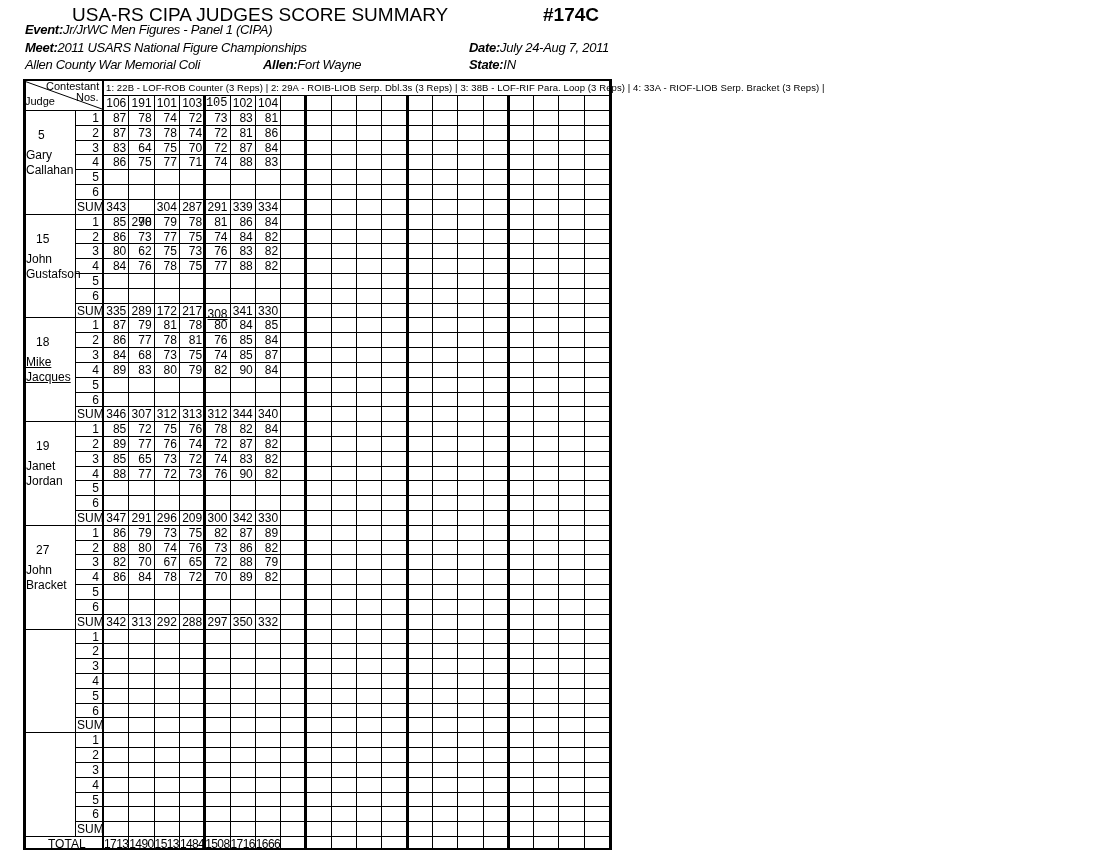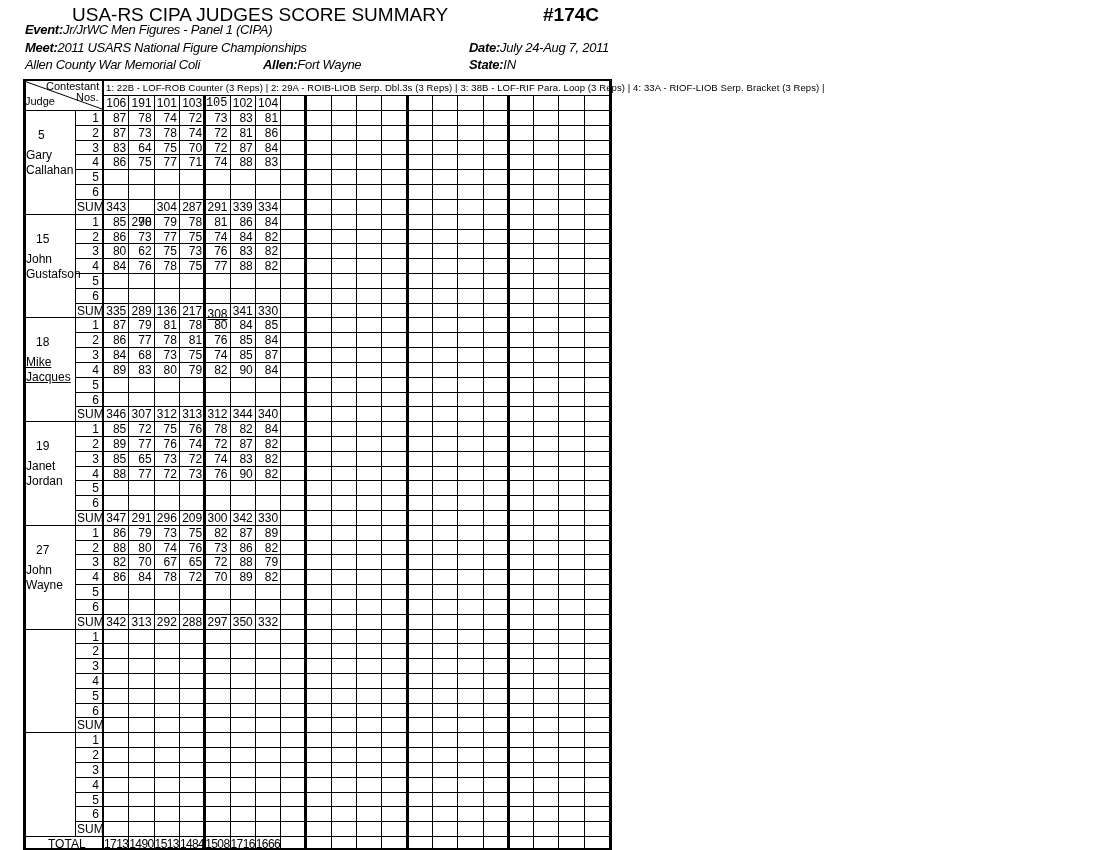--- a/index.html
+++ b/index.html
@@ -226,21 +226,21 @@
     <div class="cell num" style="left: 153.6px; top: 259.163px; width: 25.3px; height: 14.8163px;">78</div>
     <div class="cell num" style="left: 178.9px; top: 259.163px; width: 25.3px; height: 14.8163px;">75</div>
     <div class="cell num" style="left: 204.2px; top: 259.163px; width: 25.3px; height: 14.8163px;">77</div>
     <div class="cell num" style="left: 229.5px; top: 259.163px; width: 25.3px; height: 14.8163px;">88</div>
     <div class="cell num" style="left: 254.8px; top: 259.163px; width: 25.3px; height: 14.8163px;">82</div>
     <div class="cell rep" style="left: 75px; top: 273.98px; width: 28px; height: 14.8163px;">5</div>
     <div class="cell rep" style="left: 75px; top: 288.796px; width: 28px; height: 14.8163px;">6</div>
     <div class="cell rep" style="left: 75px; top: 303.612px; width: 28px; height: 14.8163px; text-align: left; padding-left: 2px;">SUM</div>
     <div class="cell num" style="left: 103px; top: 303.612px; width: 25.3px; height: 14.8163px;">335</div>
     <div class="cell num" style="left: 128.3px; top: 303.612px; width: 25.3px; height: 14.8163px;">289</div>
-    <div class="cell num" style="left: 153.6px; top: 303.612px; width: 25.3px; height: 14.8163px;">136</div>
+    <div class="cell num" style="left: 153.6px; top: 303.612px; width: 25.3px; height: 14.8163px;">172</div>
     <div class="cell num" style="left: 178.9px; top: 303.612px; width: 25.3px; height: 14.8163px;">217</div>
     <div class="cell num" style="left: 204.2px; top: 307px; width: 25.3px; height: 14.8163px; text-decoration: underline;">308</div>
     <div class="cell num" style="left: 229.5px; top: 303.612px; width: 25.3px; height: 14.8163px;">341</div>
     <div class="cell num" style="left: 254.8px; top: 303.612px; width: 25.3px; height: 14.8163px;">330</div>
     <div class="judge-id" style="left: 36px; top: 335.429px;">18</div>
     <div class="judge-name" style="left: 26px; top: 355.429px; text-decoration: underline;">
       <div>Mike</div>
       <div>Jacques</div>
     </div>
     <div class="cell rep" style="left: 75px; top: 318.429px; width: 28px; height: 14.8163px;">1</div>
@@ -328,21 +328,21 @@
     <div class="cell num" style="left: 103px; top: 511.041px; width: 25.3px; height: 14.8163px;">347</div>
     <div class="cell num" style="left: 128.3px; top: 511.041px; width: 25.3px; height: 14.8163px;">291</div>
     <div class="cell num" style="left: 153.6px; top: 511.041px; width: 25.3px; height: 14.8163px;">296</div>
     <div class="cell num" style="left: 178.9px; top: 511.041px; width: 25.3px; height: 14.8163px;">209</div>
     <div class="cell num" style="left: 204.2px; top: 511.041px; width: 25.3px; height: 14.8163px;">300</div>
     <div class="cell num" style="left: 229.5px; top: 511.041px; width: 25.3px; height: 14.8163px;">342</div>
     <div class="cell num" style="left: 254.8px; top: 511.041px; width: 25.3px; height: 14.8163px;">330</div>
     <div class="judge-id" style="left: 36px; top: 542.857px;">27</div>
     <div class="judge-name" style="left: 26px; top: 562.857px;">
       <div>John</div>
-      <div>Wayne</div>
+      <div>Bracket</div>
     </div>
     <div class="cell rep" style="left: 75px; top: 525.857px; width: 28px; height: 14.8163px;">1</div>
     <div class="cell num" style="left: 103px; top: 525.857px; width: 25.3px; height: 14.8163px;">86</div>
     <div class="cell num" style="left: 128.3px; top: 525.857px; width: 25.3px; height: 14.8163px;">79</div>
     <div class="cell num" style="left: 153.6px; top: 525.857px; width: 25.3px; height: 14.8163px;">73</div>
     <div class="cell num" style="left: 178.9px; top: 525.857px; width: 25.3px; height: 14.8163px;">75</div>
     <div class="cell num" style="left: 204.2px; top: 525.857px; width: 25.3px; height: 14.8163px;">82</div>
     <div class="cell num" style="left: 229.5px; top: 525.857px; width: 25.3px; height: 14.8163px;">87</div>
     <div class="cell num" style="left: 254.8px; top: 525.857px; width: 25.3px; height: 14.8163px;">89</div>
     <div class="cell rep" style="left: 75px; top: 540.673px; width: 28px; height: 14.8163px;">2</div>

